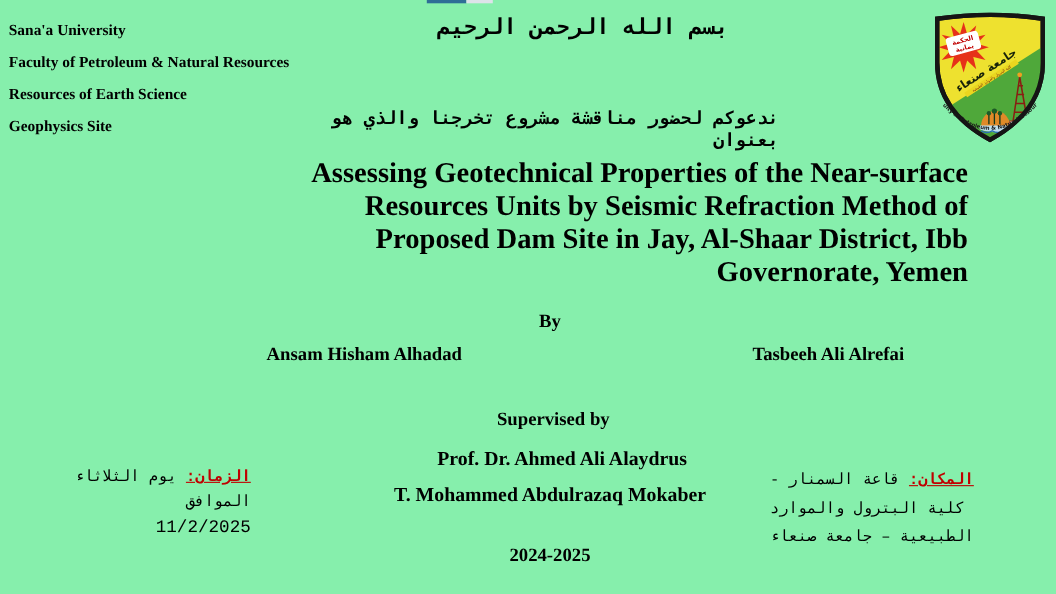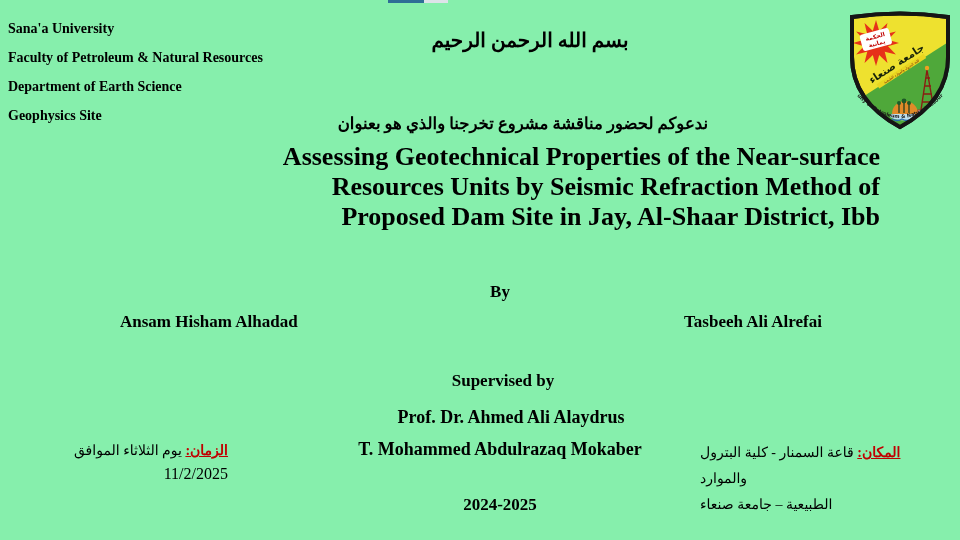--- a/index.html
+++ b/index.html
@@ -7,27 +7,27 @@
     position:relative;width:960px;height:540px;background:#86efac;
     overflow:hidden;font-family:"Liberation Serif",serif;color:#000;
   }
   .abs{position:absolute;}
   
   .artifact-dark{left:388px;top:0;width:36px;height:3px;background:var(--artifact-dark,#2e6e96);}
   .artifact-light{left:424px;top:0;width:24px;height:3px;background:var(--artifact-light,#dde3e9);}
   
   .univ{left:8px;top:14px;font-weight:bold;font-size:14px;line-height:29px;white-space:nowrap;}
   
-  .ar{font-family:Liberation Serif, serif;direction:rtl;margin-top:16px;}
+  .ar{font-family:Liberation Mono, monospace;direction:rtl;}
   .bismillah{left:330px;top:12px;width:400px;text-align:center;font-weight:bold;font-size:20px;}
   .invitation{left:238px;top:98px;width:470px;font-weight:bold;font-size:16.5px;}
   
   .title{left:80px;top:142px;width:800px;text-align:right;font-weight:bold;font-size:26px;line-height:30px;}
   .by{left:0;top:282px;width:1000px;text-align:center;font-weight:bold;font-size:17px;}
-  .student-left{left:120px;top:312px;width:300px;text-align:left;font-weight:bold;font-size:17px;}
+  .student-left{left:120px;top:312px;width:300px;text-align:right;font-weight:bold;font-size:17px;}
   .student-right{left:603px;top:312px;width:300px;text-align:center;font-weight:bold;font-size:17px;}
   .supervised{left:0;top:371px;width:1006px;text-align:center;font-weight:bold;font-size:17px;}
   .sup1{left:0;top:407px;width:1022px;text-align:center;font-weight:bold;font-size:18px;}
   .sup2{left:0;top:439px;width:1000px;text-align:center;font-weight:bold;font-size:18px;}
   .year{left:0;top:495px;width:1000px;text-align:center;font-weight:bold;font-size:17px;}
   
   .time{left:38px;top:423px;width:190px;font-size:14px;line-height:23px;}
   .time .date{font-size:16px;}
   
   .place{left:700px;top:424px;width:212px;text-align:left;font-size:14px;line-height:26px;}
@@ -39,21 +39,21 @@
 <body>
 
 <div class="slide">
 
   <div class="abs artifact-dark"></div>
   <div class="abs artifact-light"></div>
 
   <div class="abs univ">
     <div>Sana'a University</div>
     <div>Faculty of Petroleum &amp; Natural Resources</div>
-    <div>Department of Earth Science</div>
+    <div>Resources of Earth Science</div>
     <div>Geophysics Site</div>
   </div>
 
   <div class="abs ar bismillah">بسم الله الرحمن الرحيم</div>
 
   <div class="abs logo-box">
     <svg viewBox="0 0 108 126" width="108" height="128">
       <defs>
         <clipPath id="shieldClip">
           <path d="M6 10 Q54 3 102 10 L102 50 Q102 94 54 120 Q6 94 6 50 Z"></path>
@@ -111,20 +111,21 @@
       </text>
     </svg>
   </div>
 
   <div class="abs ar invitation">ندعوكم لحضور مناقشة مشروع تخرجنا والذي هو بعنوان</div>
 
   <div class="abs title">
     <div>Assessing Geotechnical Properties of the Near-surface</div>
     <div>Resources Units by Seismic Refraction Method of</div>
     <div>Proposed Dam Site in Jay, Al-Shaar District, Ibb</div>
+    <div>Governorate, Yemen</div>
   </div>
 
   <div class="abs by">By</div>
 
   <div class="abs student-left">Ansam Hisham Alhadad</div>
   <div class="abs student-right">Tasbeeh Ali Alrefai</div>
 
   <div class="abs supervised">Supervised by</div>
   <div class="abs sup1">Prof. Dr. Ahmed Ali Alaydrus</div>
   <div class="abs sup2">T. Mohammed Abdulrazaq Mokaber</div>

